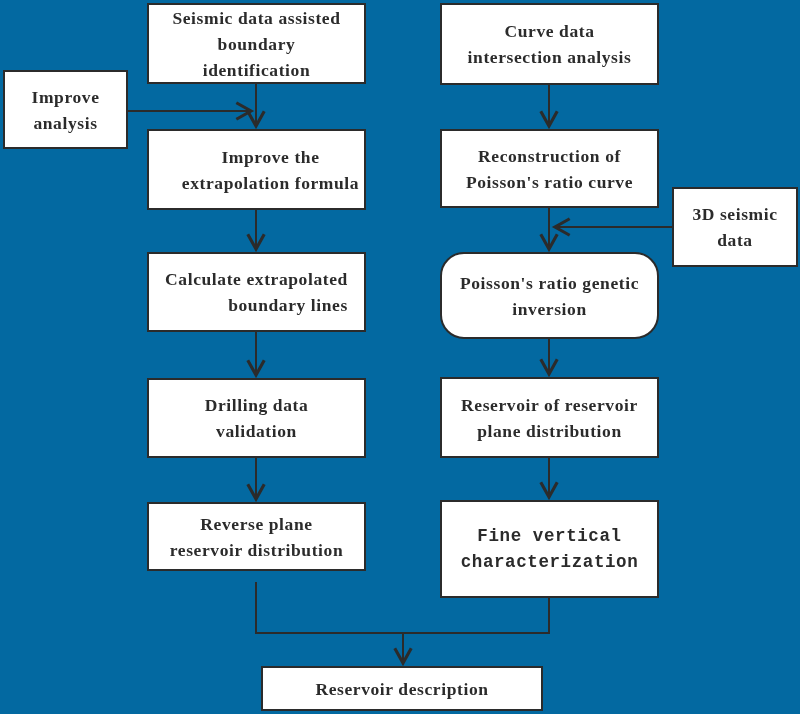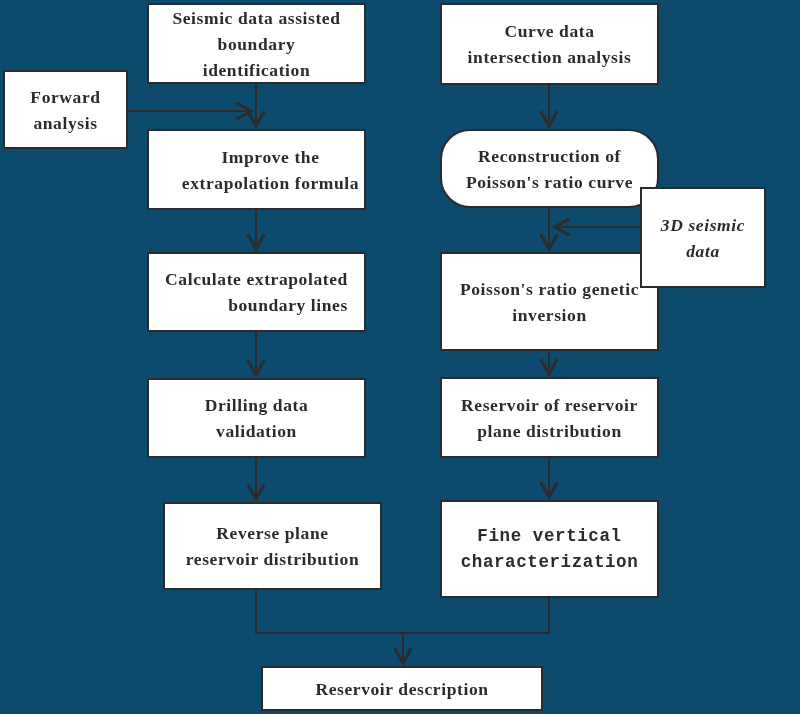--- a/index.html
+++ b/index.html
@@ -4,21 +4,21 @@
 <style>
   html, body {
     margin: 0;
     padding: 0;
     background: #ffffff;
   }
   #stage {
     position: relative;
     width: 800px;
     height: 714px;
-    background: #0c4a6e;
+    background: #0369a1;
     font-family: "Liberation Serif", "DejaVu Serif", serif;
     overflow: hidden;
   }
   #connectors {
     position: absolute;
     left: 0;
     top: 0;
     width: 800px;
     height: 714px;
   }
@@ -37,30 +37,30 @@
     display: flex;
     align-items: center;
     justify-content: center;
     padding: 2px 4px;
   }
   
   .bx-l1 { left: 147px; top: 3px;   width: 219px; height: 81px; }
   .bx-l2 { left: 147px; top: 129px; width: 219px; height: 81px; padding-left: 32px; }
   .bx-l3 { left: 147px; top: 252px; width: 219px; height: 80px; text-align: right; }
   .bx-l4 { left: 147px; top: 378px; width: 219px; height: 80px; text-align: center; }
-  .bx-l5 { left: 163px; top: 502px; width: 219px; height: 88px; }
+  .bx-l5 { left: 147px; top: 502px; width: 219px; height: 69px; }
   
   .bx-r1 { left: 440px; top: 3px;   width: 219px; height: 82px; }
-  .bx-r2 { left: 440px; top: 129px; width: 219px; height: 79px; border-radius: 30px; }
-  .bx-r3 { left: 440px; top: 252px; width: 219px; height: 99px; }
+  .bx-r2 { left: 440px; top: 129px; width: 219px; height: 79px; }
+  .bx-r3 { left: 440px; top: 252px; width: 219px; height: 87px; border-radius: 24px; }
   .bx-r4 { left: 440px; top: 377px; width: 219px; height: 81px; }
   .bx-r5 { left: 440px; top: 500px; width: 219px; height: 98px; font-family: Liberation Mono, monospace; }
   
   .bx-forward { left: 3px;   top: 70px;  width: 125px; height: 79px; }
-  .bx-3d      { left: 640px; top: 187px; width: 126px; height: 101px; font-style: italic; }
+  .bx-3d      { left: 672px; top: 187px; width: 126px; height: 80px; }
   
   .bx-final   { left: 261px; top: 666px; width: 282px; height: 45px; }
 </style>
 </head>
 <body>
 
 <div id="stage">
 
   <svg id="connectors" viewBox="0 0 800 714" xmlns="http://www.w3.org/2000/svg">
     <defs>
@@ -102,20 +102,20 @@
 intersection analysis</div>
   <div class="box bx-r2">Reconstruction of
 Poisson's ratio curve</div>
   <div class="box bx-r3">Poisson's ratio genetic
 inversion</div>
   <div class="box bx-r4">Reservoir of reservoir
 plane distribution</div>
   <div class="box bx-r5">Fine vertical
 characterization</div>
 
-  <div class="box bx-forward">Forward
+  <div class="box bx-forward">Improve
 analysis</div>
   <div class="box bx-3d">3D seismic
 data</div>
 
   <div class="box bx-final">Reservoir description</div>
 
 </div>
 
 </body></html>

